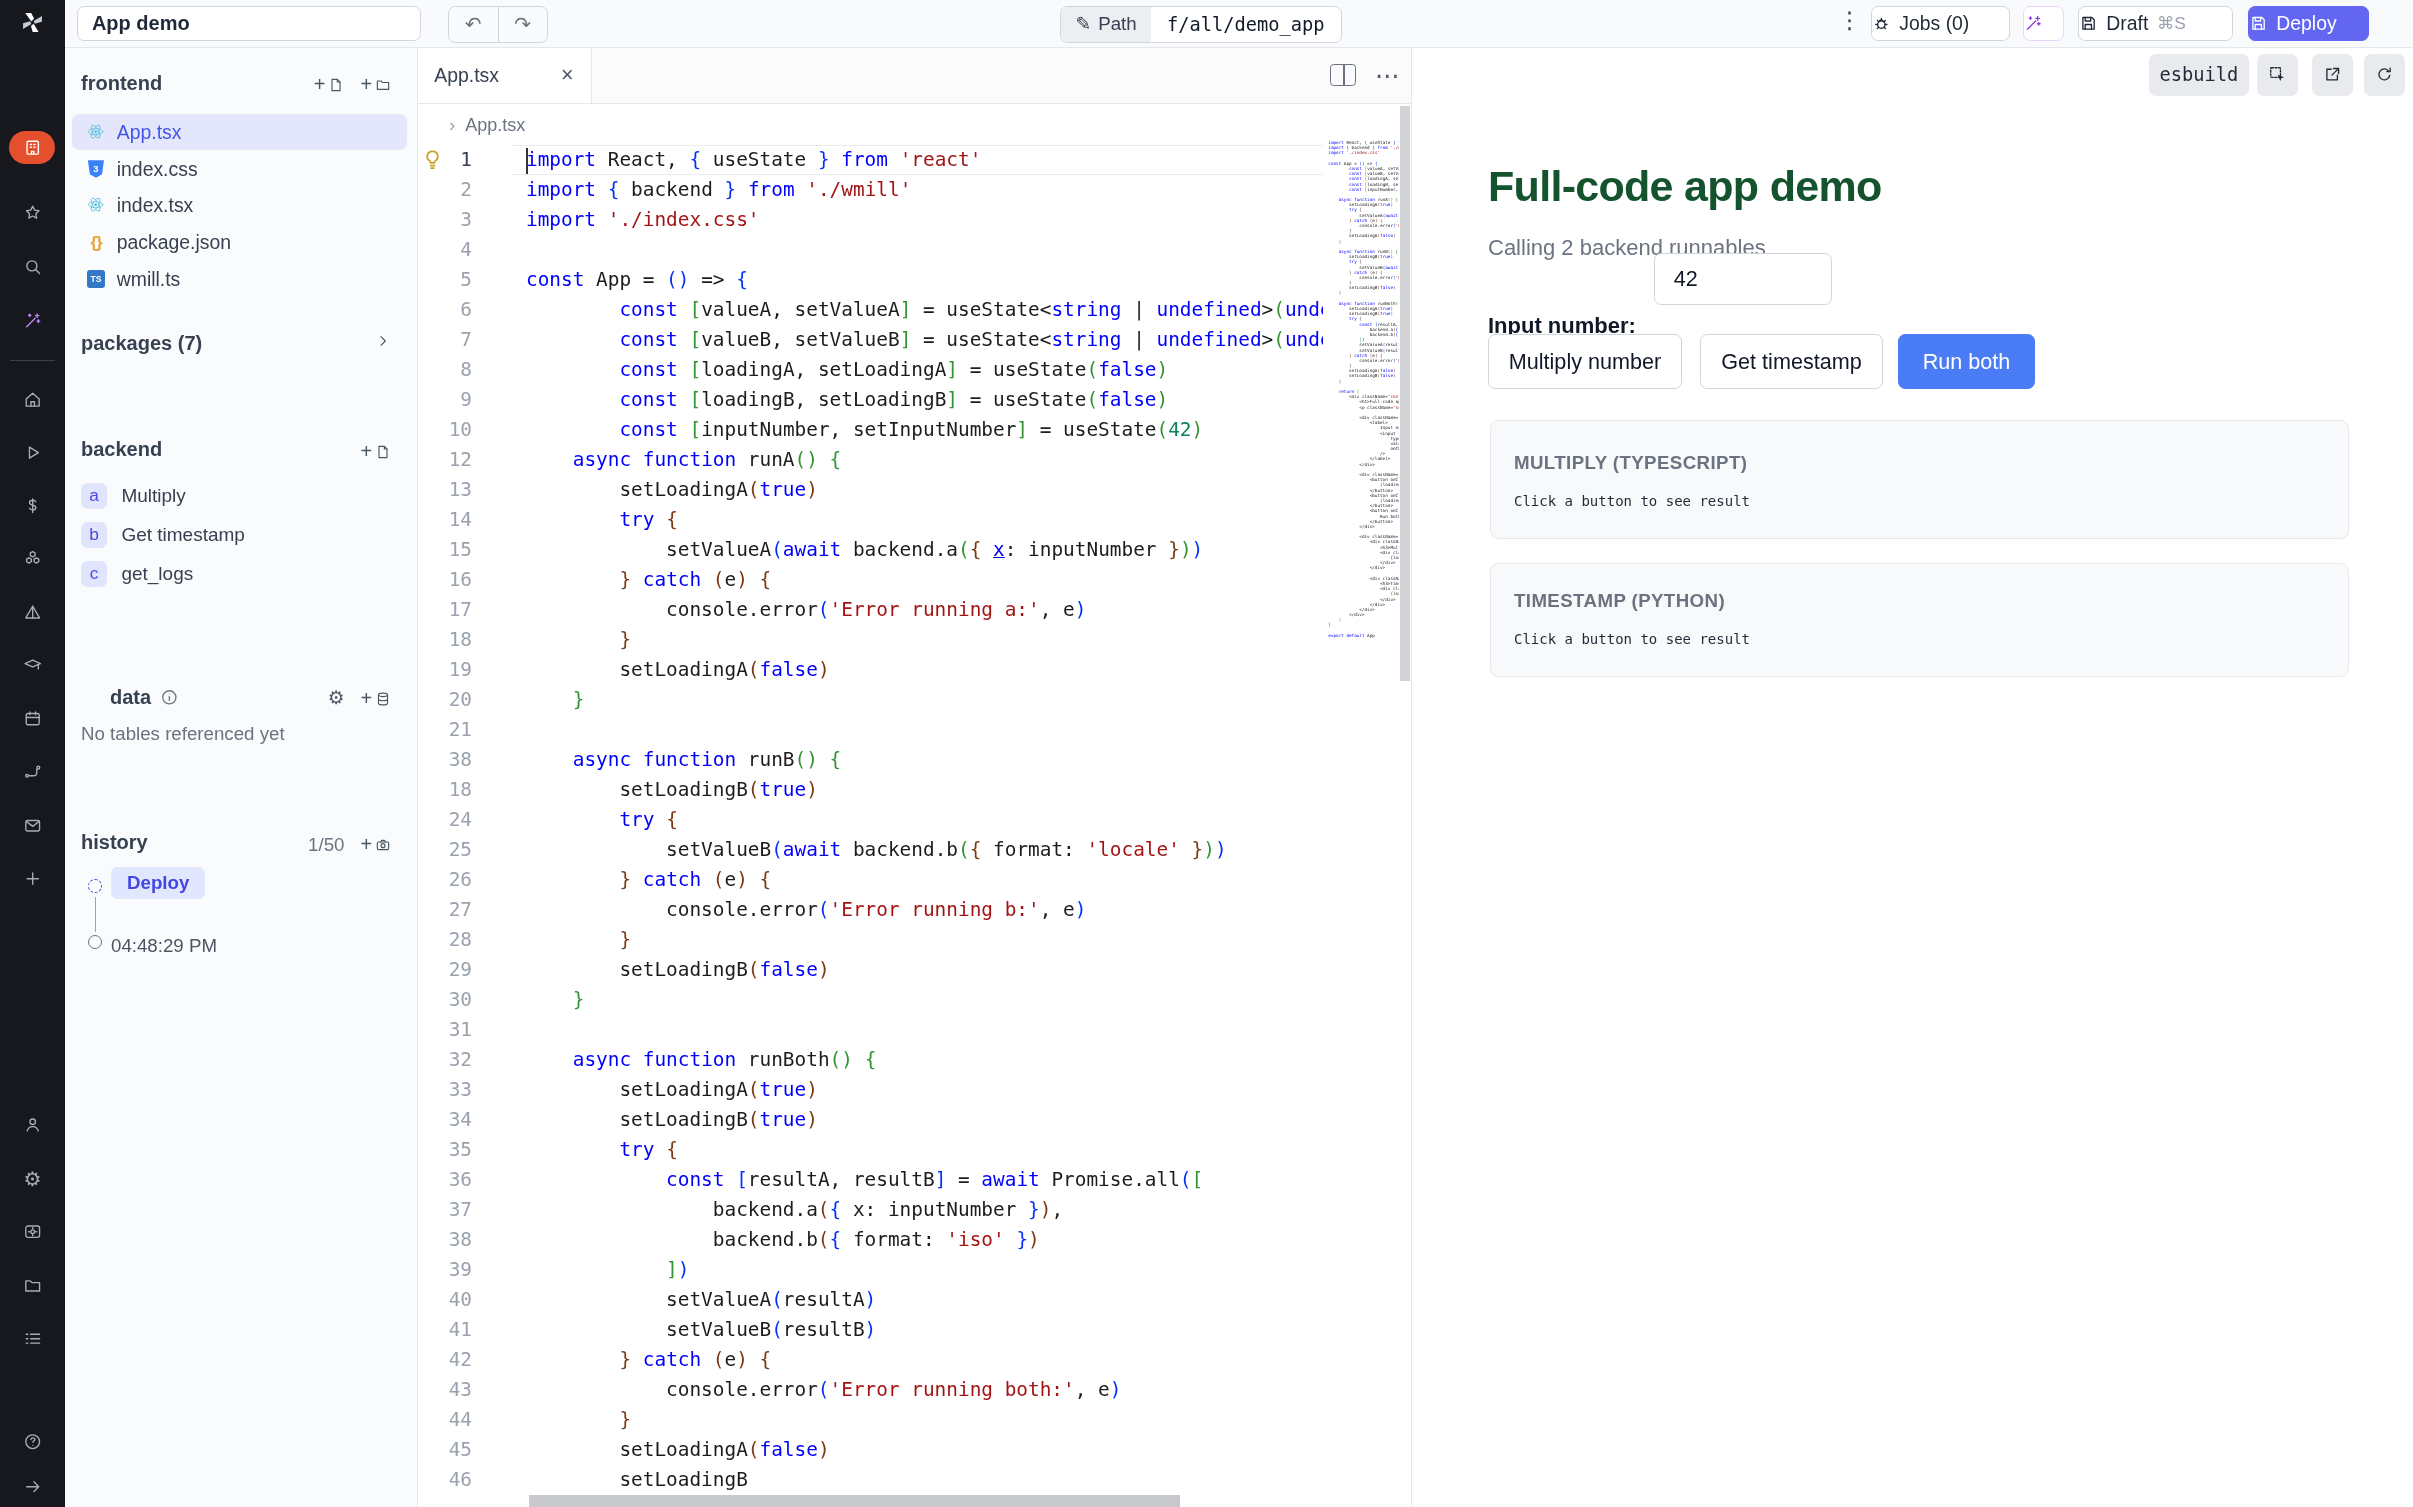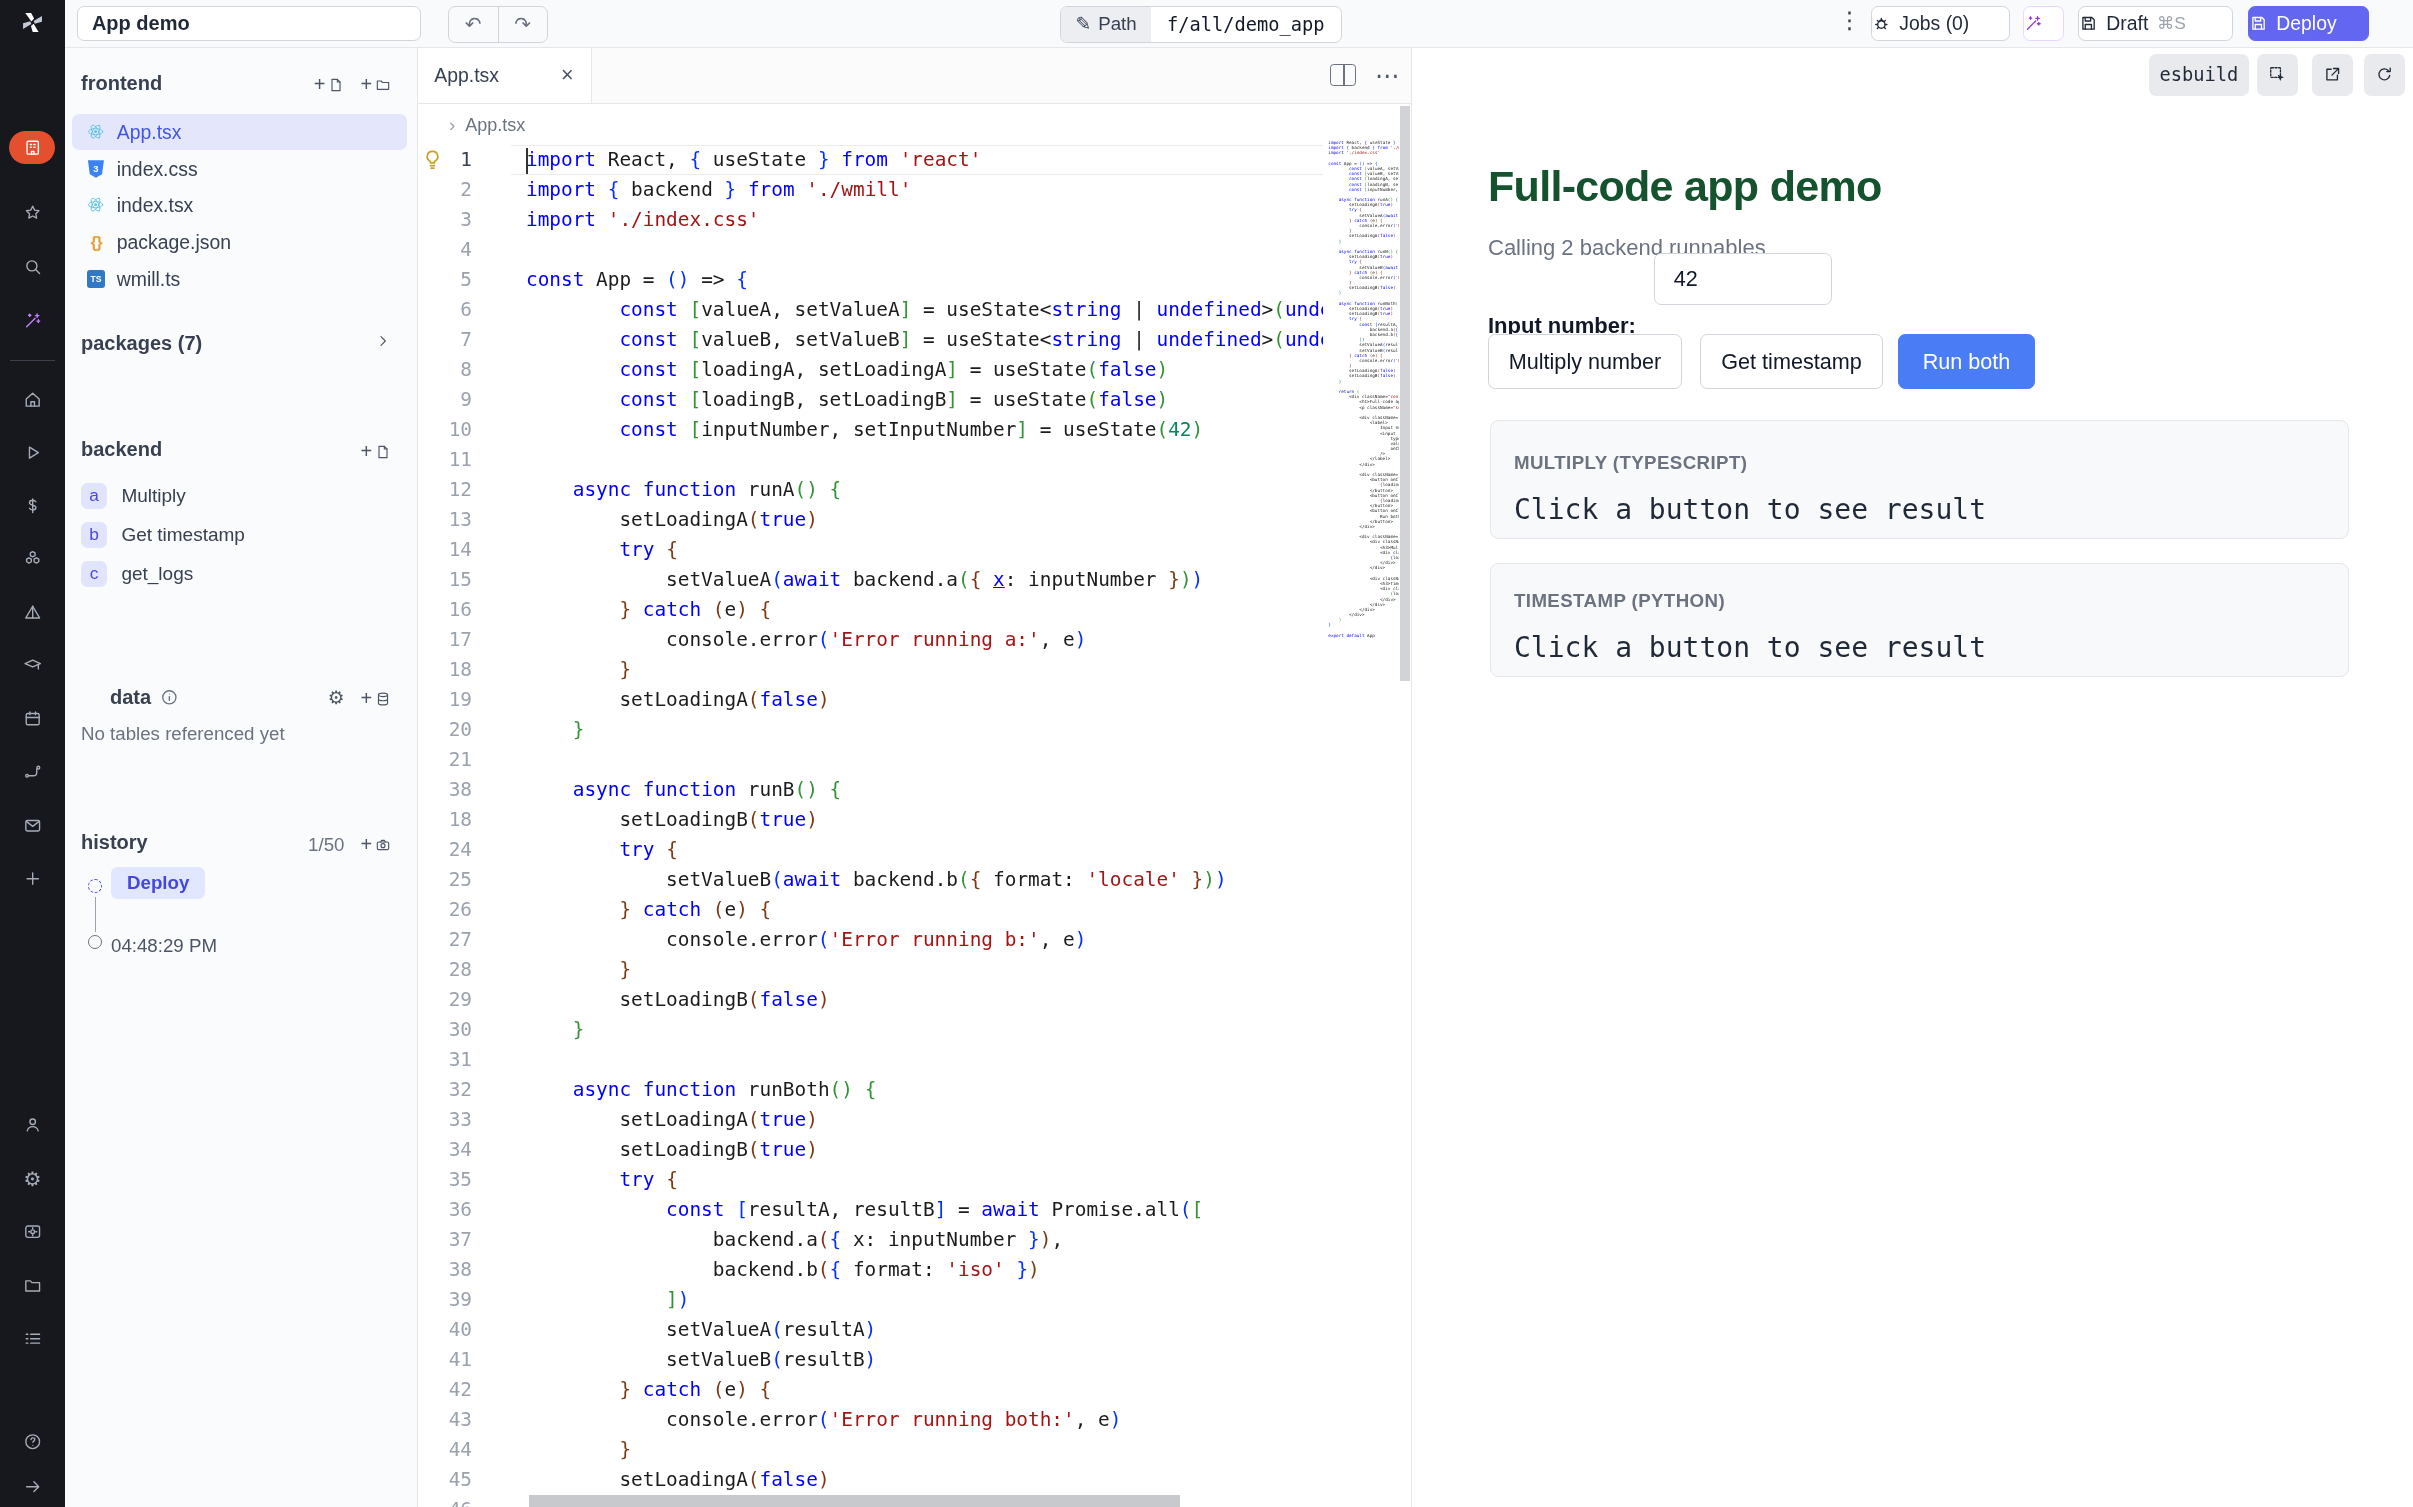--- a/index.html
+++ b/index.html
@@ -88,21 +88,21 @@
   #pv-title{position:absolute;left:76px;top:115px;font-size:43px;font-weight:800;color:#14532d;letter-spacing:-0.7px;}
   #pv-sub{position:absolute;left:76px;top:188px;font-size:22px;color:#6b7280;}
   #pv-label{position:absolute;left:76px;top:266px;font-size:22px;font-weight:bold;color:#111827;}
   #pv-input{position:absolute;left:242px;top:206px;width:178px;height:52px;border:0.7px solid #d1d5db;border-radius:7.2px;font-size:21.6px;color:#111827;padding:0 18.7px;box-sizing:border-box;font-family:"Liberation Sans",sans-serif;}
   .pv-btn{position:absolute;top:287px;height:55px;border:0.7px solid #d1d5db;border-radius:7.2px;background:#fff;font-size:21.6px;color:#111827;display:flex;align-items:center;justify-content:center;box-sizing:border-box;}
   #pv-btn0{left:76px;width:194px;} #pv-btn1{left:288px;width:183px;}
   #pv-btn2{left:486px;width:137px;background:#4a7cf6;border-color:#4a7cf6;color:#fff;}
   .pv-card{position:absolute;left:78px;width:859px;background:#f8f9fa;border:0.7px solid #e5e7eb;border-radius:8.6px;box-sizing:border-box;}
   #pv-card0{top:373px;height:119px;} #pv-card1{top:516px;height:114px;}
   .pv-card .clabel{position:absolute;left:23px;top:31px;font-size:18.7px;font-weight:bold;color:#6b7280;letter-spacing:0.4px;}
-  .pv-card .cvalue{position:absolute;left:23px;top:72px;font-size:28px;color:#1f2937;font-family:"DejaVu Sans Mono",monospace;}
+  .pv-card .cvalue{position:absolute;left:23px;top:72px;font-size:14px;color:#1f2937;font-family:"DejaVu Sans Mono",monospace;}
   #pv-card1 .clabel{top:26px;} #pv-card1 .cvalue{top:67px;}
 </style>
 </head>
 <body>
 
 <div id="app">
 
   <div id="rail">
     <div id="logo">
       <svg viewBox="0 0 24 24">
@@ -454,21 +454,20 @@
       <div class="cl cur"><span class="ln">1</span><span class="lc"><span class="tk-kw">import</span> React, <span class="tk-b0">{</span> useState <span class="tk-b0">}</span> <span class="tk-kw">from</span> <span class="tk-str">'react'</span></span></div>
       <div class="cl"><span class="ln">2</span><span class="lc"><span class="tk-kw">import</span> <span class="tk-b0">{</span> backend <span class="tk-b0">}</span> <span class="tk-kw">from</span> <span class="tk-str">'./wmill'</span></span></div>
       <div class="cl"><span class="ln">3</span><span class="lc"><span class="tk-kw">import</span> <span class="tk-str">'./index.css'</span></span></div>
       <div class="cl"><span class="ln">4</span><span class="lc"></span></div>
       <div class="cl"><span class="ln">5</span><span class="lc"><span class="tk-kw">const</span> App = <span class="tk-b0">(</span><span class="tk-b0">)</span> =&gt; <span class="tk-b0">{</span></span></div>
       <div class="cl"><span class="ln">6</span><span class="lc">        <span class="tk-kw">const</span> <span class="tk-b1">[</span>valueA, setValueA<span class="tk-b1">]</span> = useState&lt;<span class="tk-kw">string</span> | <span class="tk-kw">undefined</span>&gt;<span class="tk-b1">(</span><span class="tk-kw">undefined</span></span></div>
       <div class="cl"><span class="ln">7</span><span class="lc">        <span class="tk-kw">const</span> <span class="tk-b1">[</span>valueB, setValueB<span class="tk-b1">]</span> = useState&lt;<span class="tk-kw">string</span> | <span class="tk-kw">undefined</span>&gt;<span class="tk-b1">(</span><span class="tk-kw">undefined</span></span></div>
       <div class="cl"><span class="ln">8</span><span class="lc">        <span class="tk-kw">const</span> <span class="tk-b1">[</span>loadingA, setLoadingA<span class="tk-b1">]</span> = useState<span class="tk-b1">(</span><span class="tk-kw">false</span><span class="tk-b1">)</span></span></div>
       <div class="cl"><span class="ln">9</span><span class="lc">        <span class="tk-kw">const</span> <span class="tk-b1">[</span>loadingB, setLoadingB<span class="tk-b1">]</span> = useState<span class="tk-b1">(</span><span class="tk-kw">false</span><span class="tk-b1">)</span></span></div>
       <div class="cl"><span class="ln">10</span><span class="lc">        <span class="tk-kw">const</span> <span class="tk-b1">[</span>inputNumber, setInputNumber<span class="tk-b1">]</span> = useState<span class="tk-b1">(</span><span class="tk-num">42</span><span class="tk-b1">)</span></span></div>
-      <div class="cl"><span class="ln">11</span><span class="lc"></span></div>
       <div class="cl"><span class="ln">12</span><span class="lc">    <span class="tk-kw">async</span> <span class="tk-kw">function</span> runA<span class="tk-b1">(</span><span class="tk-b1">)</span> <span class="tk-b1">{</span></span></div>
       <div class="cl"><span class="ln">13</span><span class="lc">        setLoadingA<span class="tk-b2">(</span><span class="tk-kw">true</span><span class="tk-b2">)</span></span></div>
       <div class="cl"><span class="ln">14</span><span class="lc">        <span class="tk-kw">try</span> <span class="tk-b2">{</span></span></div>
       <div class="cl"><span class="ln">15</span><span class="lc">            setValueA<span class="tk-b0">(</span><span class="tk-kw">await</span> backend.a<span class="tk-b1">(</span><span class="tk-b2">{</span> <span class="tk-u">x</span>: inputNumber <span class="tk-b2">}</span><span class="tk-b1">)</span><span class="tk-b0">)</span></span></div>
       <div class="cl"><span class="ln">16</span><span class="lc">        <span class="tk-b2">}</span> <span class="tk-kw">catch</span> <span class="tk-b2">(</span>e<span class="tk-b2">)</span> <span class="tk-b2">{</span></span></div>
       <div class="cl"><span class="ln">17</span><span class="lc">            console.error<span class="tk-b0">(</span><span class="tk-str">'Error running a:'</span>, e<span class="tk-b0">)</span></span></div>
       <div class="cl"><span class="ln">18</span><span class="lc">        <span class="tk-b2">}</span></span></div>
       <div class="cl"><span class="ln">19</span><span class="lc">        setLoadingA<span class="tk-b2">(</span><span class="tk-kw">false</span><span class="tk-b2">)</span></span></div>
       <div class="cl"><span class="ln">20</span><span class="lc">    <span class="tk-b1">}</span></span></div>
       <div class="cl"><span class="ln">21</span><span class="lc"></span></div>

